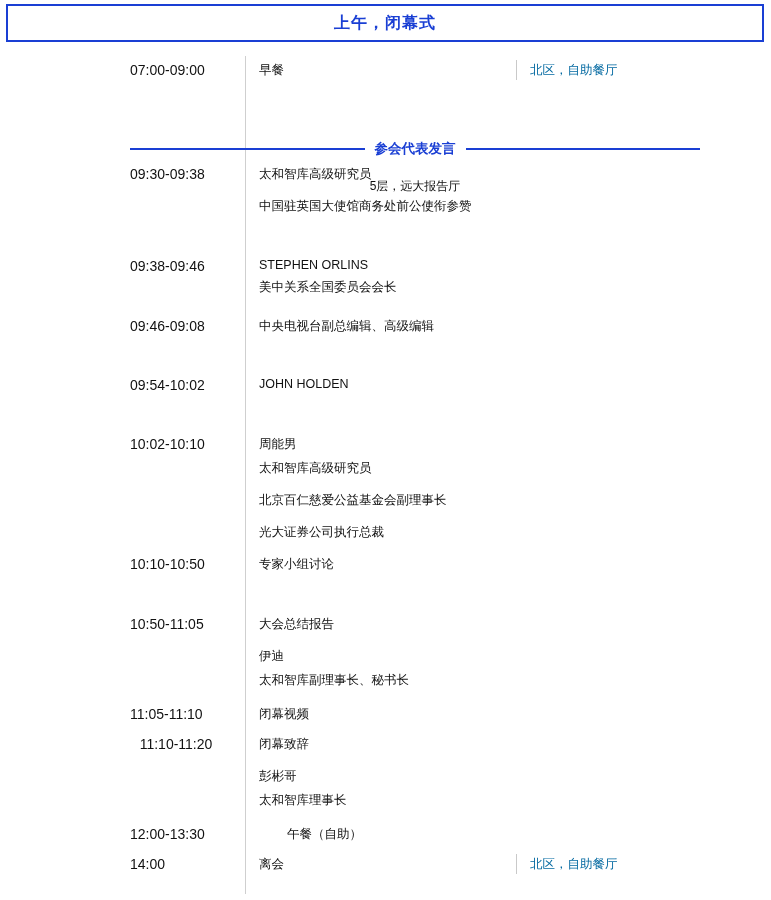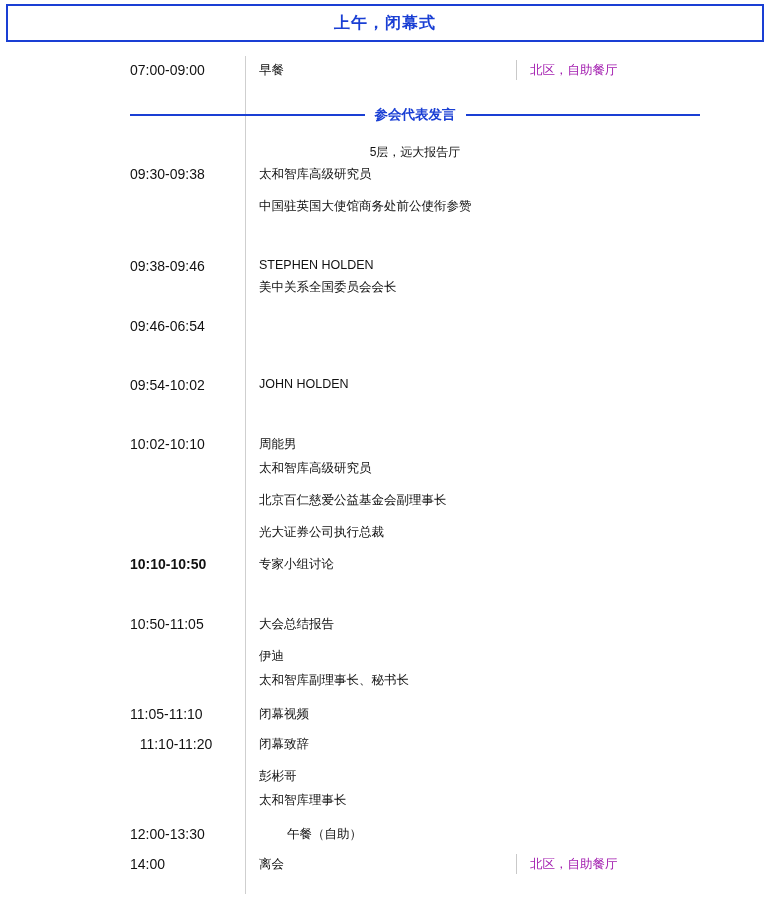--- a/index.html
+++ b/index.html
@@ -53,37 +53,38 @@
   .venue-divider {
     position: absolute;
     left: 516px;
     width: 1px;
     background: #c9c9c9;
   }
   .venue {
     position: absolute;
     left: 530px;
     font-size: 12.5px;
-    color: #a21caf;
+    color: #0369a1;
     white-space: nowrap;
   }
 
   
   .section {
     position: absolute;
     left: 130px;
     width: 570px;
     text-align: center;
   }
   .section-head {
     position: relative;
     height: 18px;
     display: flex;
     align-items: center;
     justify-content: center;
+    margin-top: 34px;
   }
   .section-head .rule {
     flex: 1 1 auto;
     height: 2px;
     background: #1a3fd4;
   }
   .section-head .label {
     color: #1a3fd4;
     font-size: 13.5px;
     font-weight: bold;
@@ -141,44 +142,45 @@
 
 <div class="time" style="top:166px;">09:30-09:38</div>
 <div class="body-col" style="top:166px;">
   <div class="speaker-title">太和智库高级研究员</div>
   <div class="gap"></div>
   <div class="speaker-title">中国驻英国大使馆商务处前公使衔参赞</div>
 </div>
 
 <div class="time" style="top:258px;">09:38-09:46</div>
 <div class="body-col" style="top:258px;">
-  <div class="speaker-name">STEPHEN HOLDEN</div>
+  <div class="speaker-name">STEPHEN ORLINS</div>
   <div class="speaker-title">美中关系全国委员会会长</div>
 </div>
 
-<div class="time" style="top:318px;">09:46-06:54</div>
+<div class="time" style="top:318px;">09:46-09:08</div>
 <div class="body-col" style="top:318px;">
+  <div class="speaker-title">中央电视台副总编辑、高级编辑</div>
 </div>
 
 <div class="time" style="top:377px;">09:54-10:02</div>
 <div class="body-col" style="top:377px;">
   <div class="speaker-name">JOHN HOLDEN</div>
 </div>
 
 <div class="time" style="top:436px;">10:02-10:10</div>
 <div class="body-col" style="top:436px;">
   <div class="speaker-name">周能男</div>
   <div class="speaker-title">太和智库高级研究员</div>
   <div class="gap"></div>
   <div class="speaker-title">北京百仁慈爱公益基金会副理事长</div>
   <div class="gap"></div>
   <div class="speaker-title">光大证券公司执行总裁</div>
 </div>
 
-<div class="time" style="top:556px;font-weight:bold;">10:10-10:50</div>
+<div class="time" style="top:556px;">10:10-10:50</div>
 <div class="body-col" style="top:556px;">专家小组讨论</div>
 
 <div class="time" style="top:616px;">10:50-11:05</div>
 <div class="body-col" style="top:616px;">
   <div class="speaker-name">大会总结报告</div>
   <div class="gap"></div>
   <div class="speaker-name">伊迪</div>
   <div class="speaker-title">太和智库副理事长、秘书长</div>
 </div>
 

